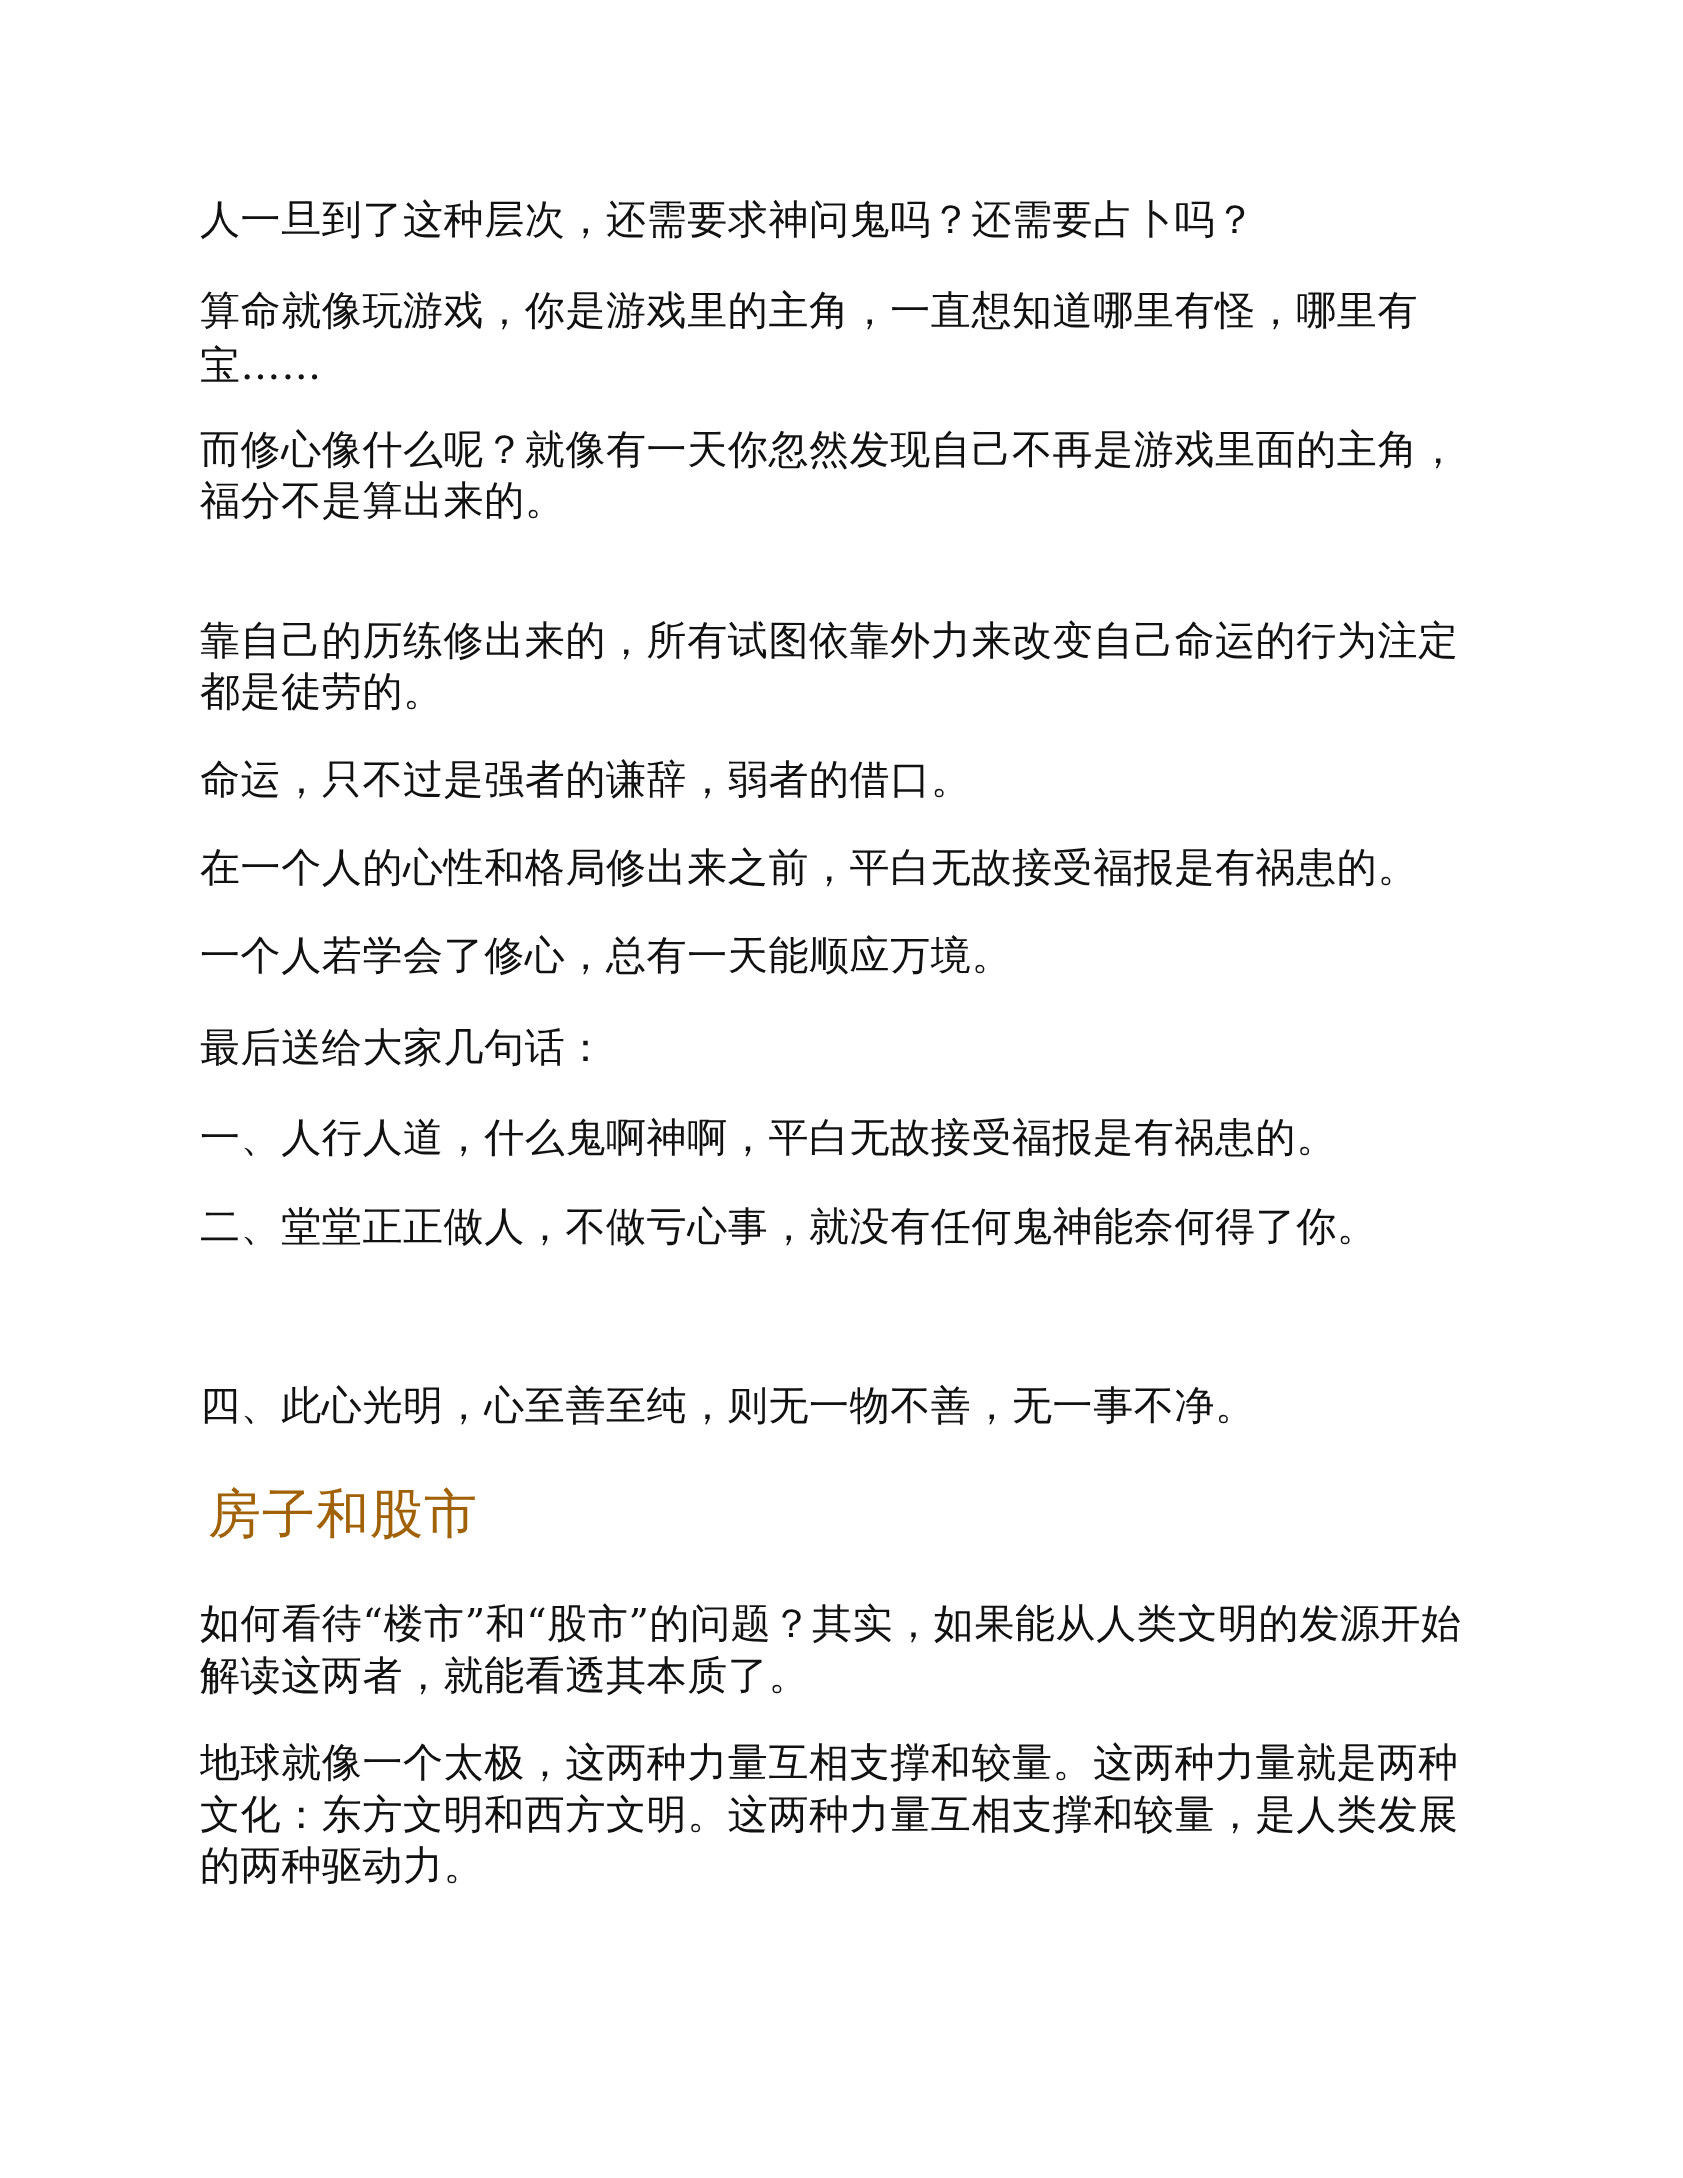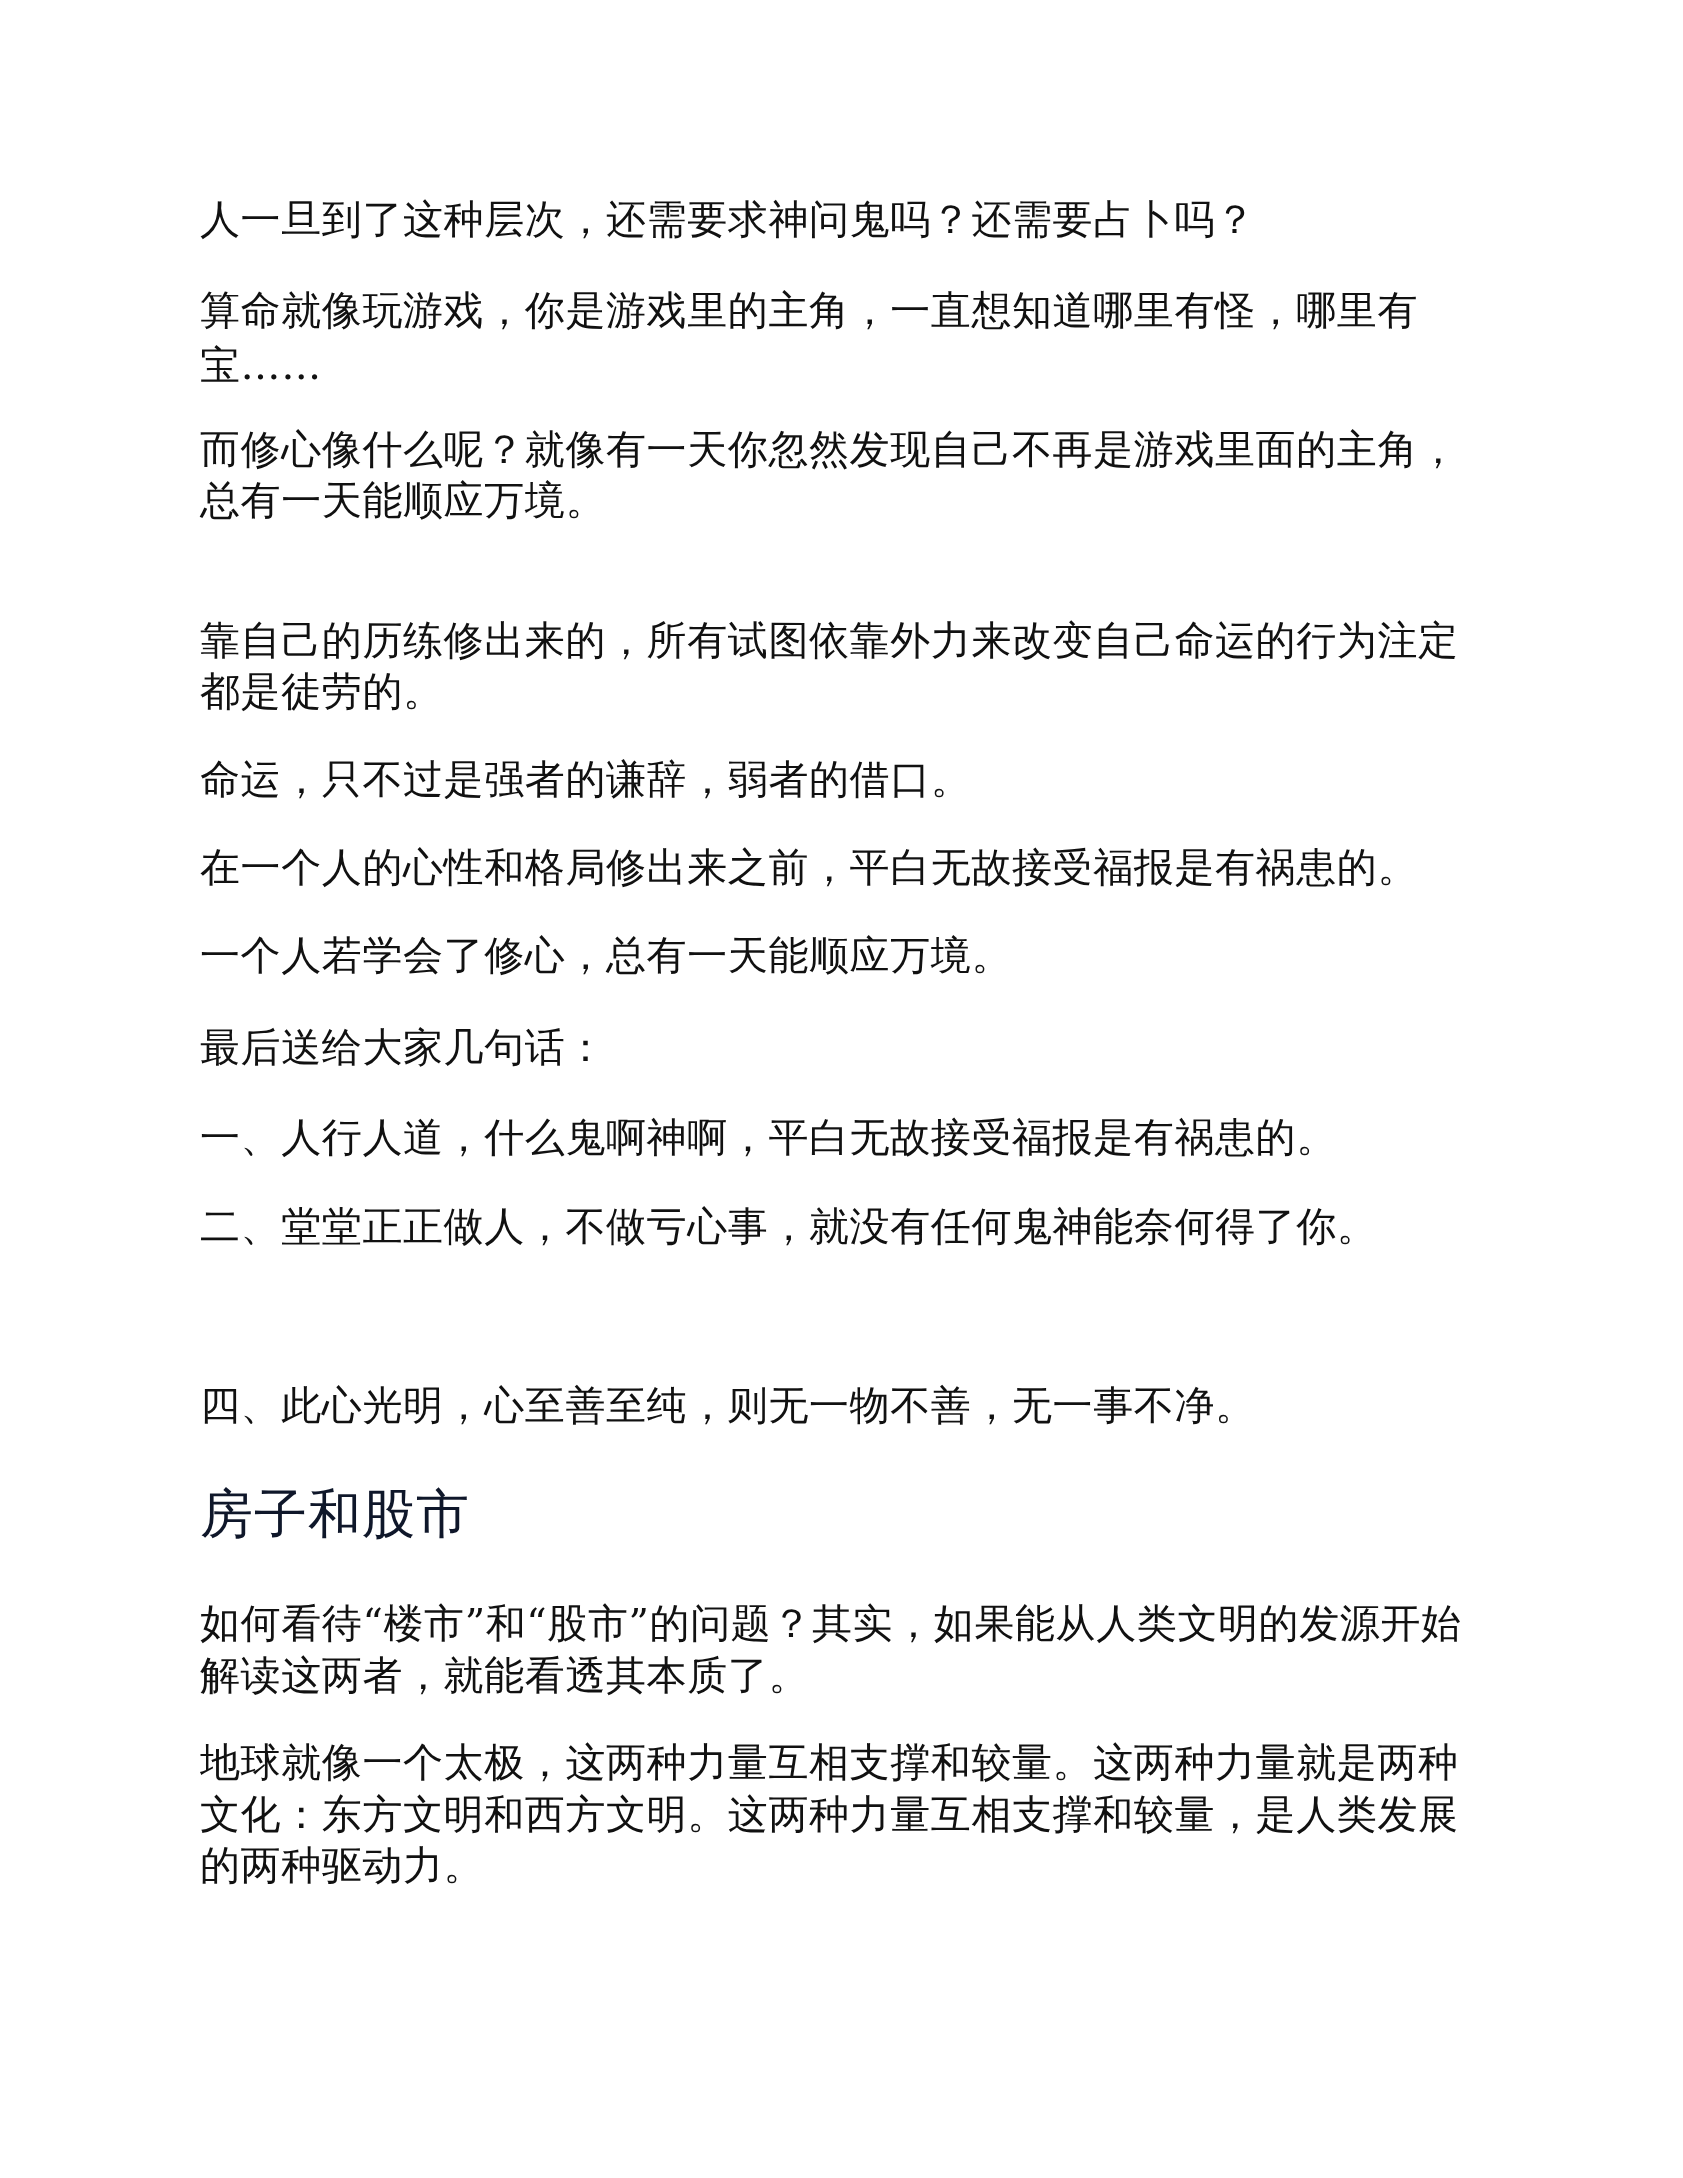--- a/index.html
+++ b/index.html
@@ -5,38 +5,38 @@
   html, body { margin: 0; padding: 0; background: #ffffff; }
   body { width: 1683px; height: 2178px; position: relative; overflow: hidden; }
   .page { position: absolute; left: 0; top: 0; width: 1683px; height: 2178px; background: #fff; }
   .line {
     position: absolute; left: 200px; width: 1287px;
     font-family: "DejaVu Serif", "Liberation Serif", serif;
     font-size: 40px; line-height: 51px; height: 51px;
     color: #111; white-space: nowrap; letter-spacing: 0.6px;
   }
   .heading {
-    position: absolute; left: 200px; width: 1287px;
+    position: absolute; left: 208px; width: 1287px;
     font-family: "DejaVu Serif", "Liberation Serif", serif;
     font-size: 53px; line-height: 69px; height: 69px;
-    color: #0f172a; white-space: nowrap; letter-spacing: 1px;
+    color: #a16207; white-space: nowrap; letter-spacing: 1px;
   }
 </style>
 </head>
 <body>
 
 <div class="page">
 
   <div class="line" style="top:194px">人一旦到了这种层次，还需要求神问鬼吗？还需要占卜吗？</div>
 
   <div class="line" style="top:285px">算命就像玩游戏，你是游戏里的主角，一直想知道哪里有怪，哪里有</div>
   <div class="line" style="top:340px">宝……</div>
 
   <div class="line" style="top:424px">而修心像什么呢？就像有一天你忽然发现自己不再是游戏里面的主角，</div>
-  <div class="line" style="top:475px">总有一天能顺应万境。</div>
+  <div class="line" style="top:475px">福分不是算出来的。</div>
 
   <div class="line" style="top:615px">靠自己的历练修出来的，所有试图依靠外力来改变自己命运的行为注定</div>
   <div class="line" style="top:666px">都是徒劳的。</div>
 
   <div class="line" style="top:842px">在一个人的心性和格局修出来之前，平白无故接受福报是有祸患的。</div>
 
   <div class="line" style="top:754px">命运，只不过是强者的谦辞，弱者的借口。</div>
 
   <div class="line" style="top:930px">一个人若学会了修心，总有一天能顺应万境。</div>
 

